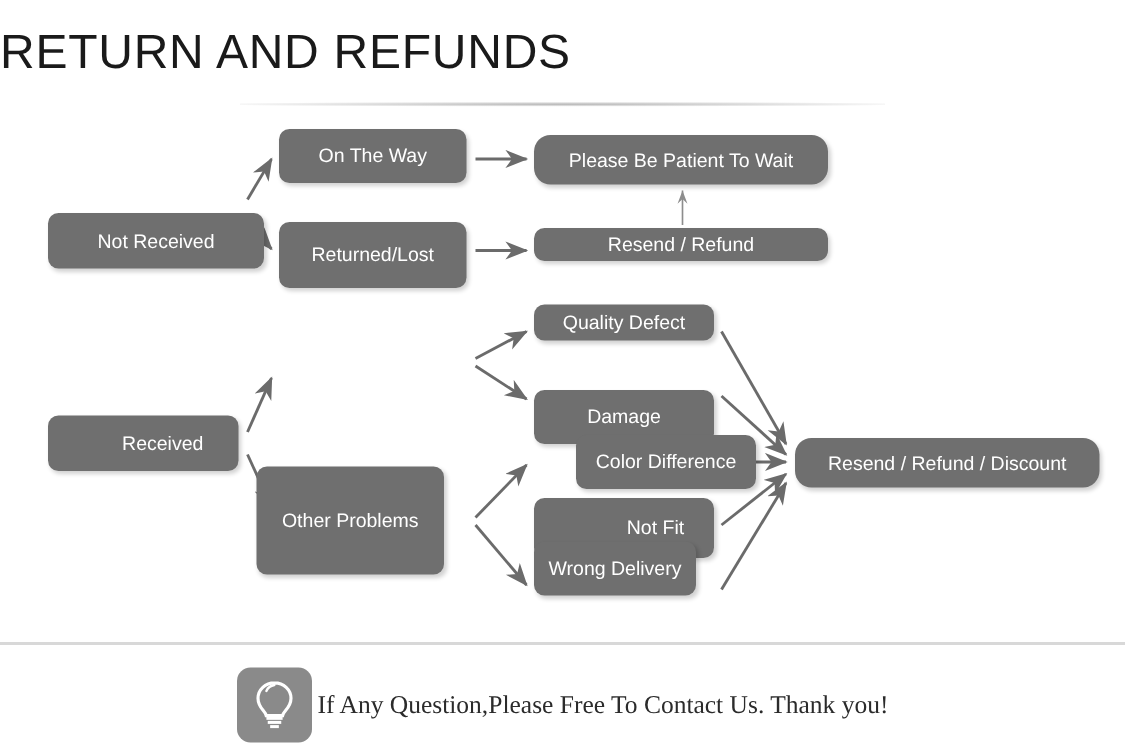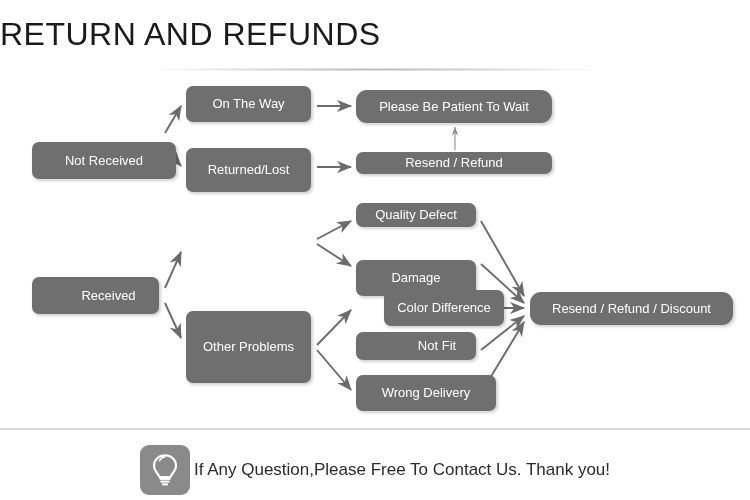--- a/index.html
+++ b/index.html
@@ -99,20 +99,21 @@
     display: flex;
     align-items: center;
     justify-content: center;
     flex: none;
   }
   #footer-text {
     margin-left: 4px;
     font-size: 17px;
     color: #2b2b2b;
     white-space: nowrap;
+    font-family: Liberation Serif, serif;
   }
 </style>
 </head>
 <body>
 
 <div id="page-title">RETURN AND REFUNDS</div>
 <div id="title-divider"></div>
 
 <div id="flow">
 
@@ -163,36 +164,36 @@
   </div>
   <div class="node" style="left:356px; top:90px;  width:196px; height:33px;border-radius:11px;">
     <span>Please Be Patient To Wait</span>
   </div>
   <div class="node" style="left:356px; top:152px; width:196px; height:22px;">
     <span>Resend / Refund</span>
   </div>
   <div class="node" style="left:32px;  top:277px; width:127px; height:37px;padding-left:32px;">
     <span>Received</span>
   </div>
-  <div class="node" style="left:186px; top:311px; width:125px; height:72px;">
+  <div class="node" style="left:171px; top:311px; width:125px; height:72px;">
     <span>Other Problems</span>
   </div>
   <div class="node" style="left:356px; top:203px; width:120px; height:24px;">
     <span>Quality Defect</span>
   </div>
   <div class="node" style="left:356px; top:246px; width:120px; height:36px;margin-top:14px;">
     <span>Damage</span>
   </div>
   <div class="node" style="left:356px; top:290px; width:120px; height:36px;margin-left:28px;">
     <span>Color Difference</span>
   </div>
-  <div class="node" style="left:356px; top:332px; width:120px; height:28px;padding-left:48px;">
+  <div class="node" style="left:356px; top:332px; width:120px; height:40px;padding-left:48px;">
     <span>Not Fit</span>
   </div>
-  <div class="node" style="left:356px; top:375px; width:140px; height:36px;">
+  <div class="node" style="left:356px; top:361px; width:108px; height:36px;">
     <span>Wrong Delivery</span>
   </div>
   <div class="node" style="left:530px; top:292px; width:203px; height:33px;border-radius:11px;">
     <span>Resend / Refund / Discount</span>
   </div>
 
 </div>
 
 <div id="footer-divider"></div>
 

